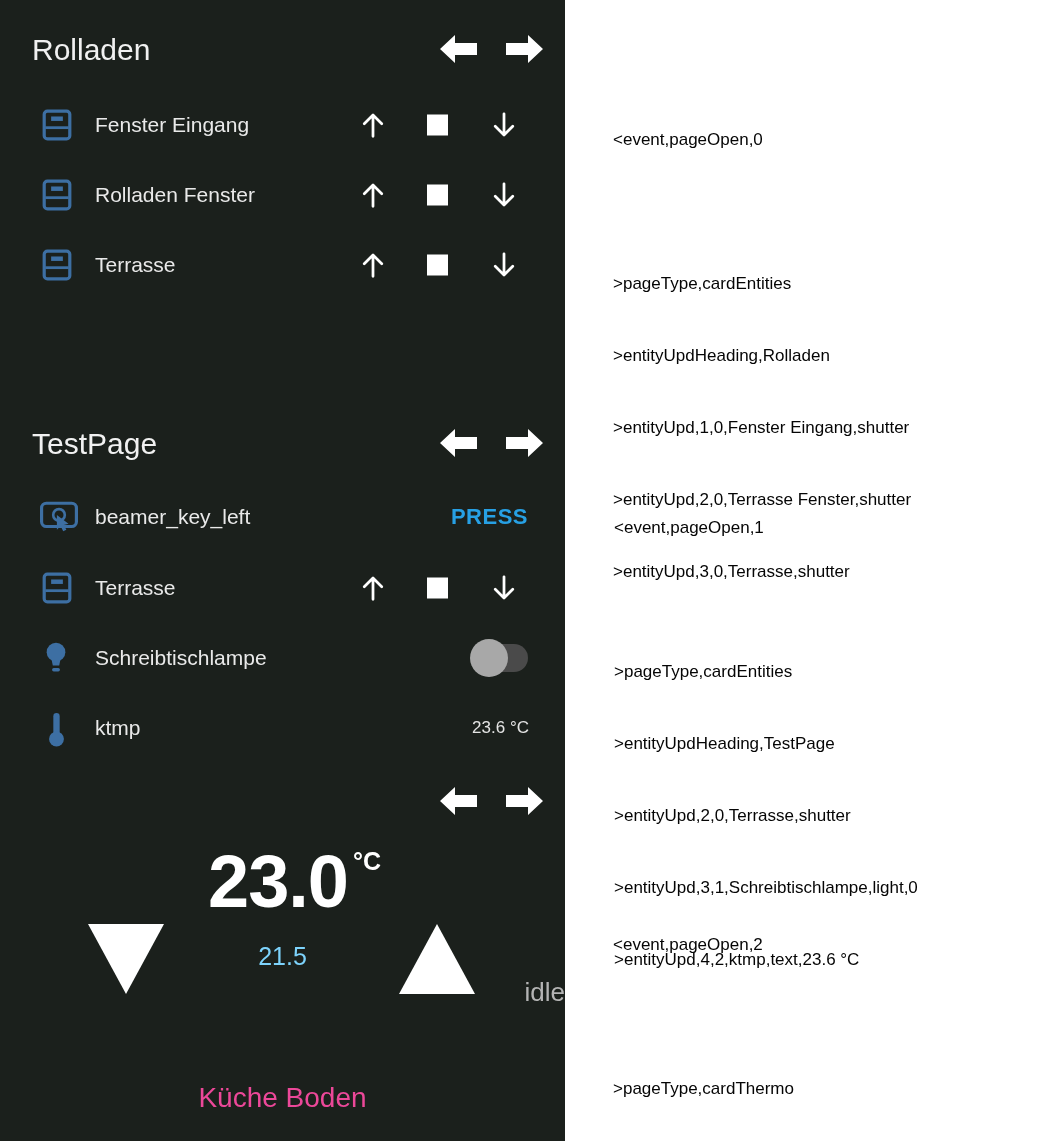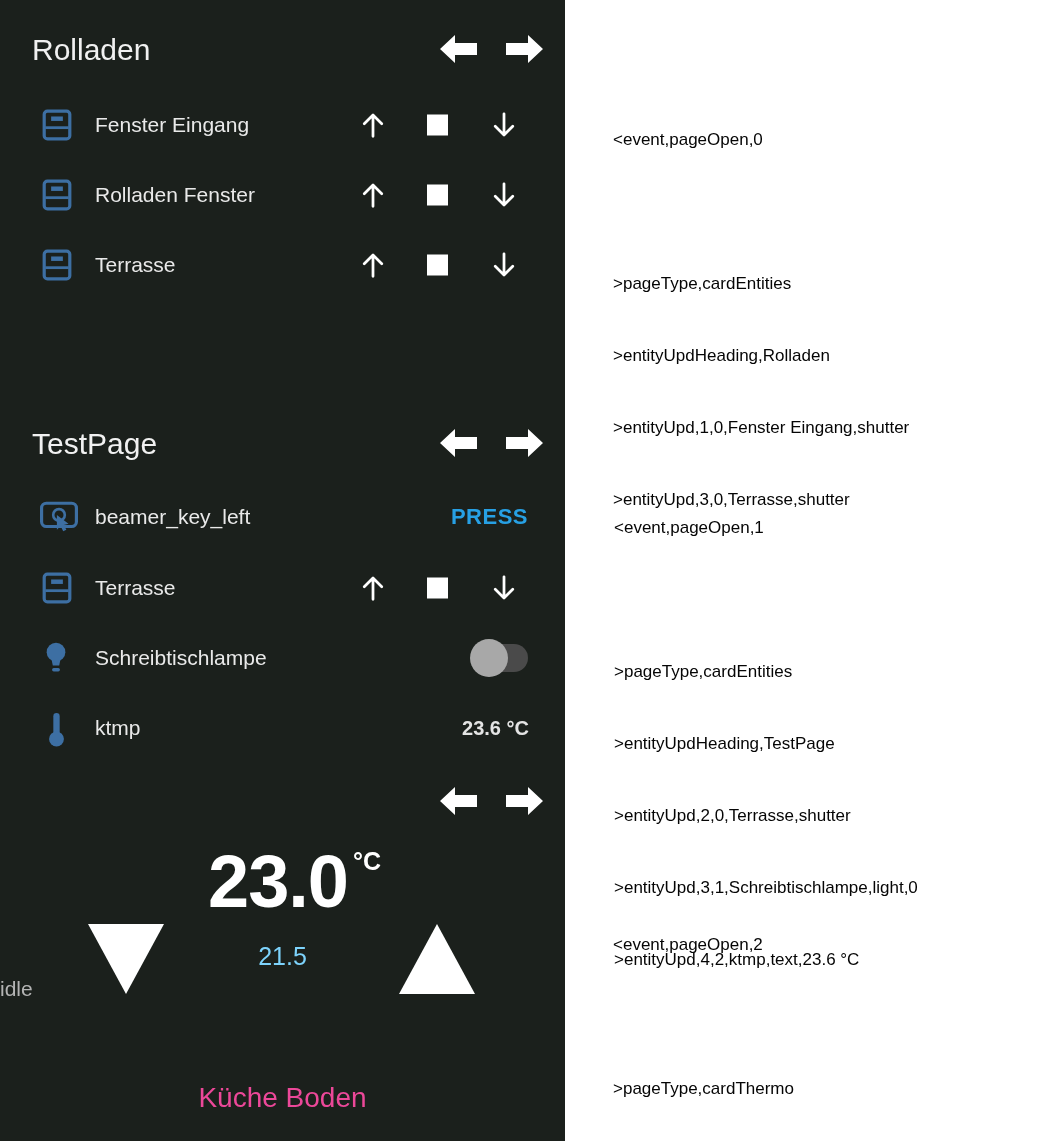--- a/index.html
+++ b/index.html
@@ -10,29 +10,29 @@
   .heading{position:absolute;left:32px;color:#f1f1f1;font-size:30px;line-height:34px;}
   .nav-arrow{position:absolute;width:38px;height:32px;cursor:pointer;}
   .row-icon{position:absolute;left:42px;}
   .row-label{position:absolute;left:95px;color:#e9e9e9;font-size:21px;transform:translateY(-50%);}
   .ctl{position:absolute;transform:translateY(-50%);cursor:pointer;}
   .ctl-up{left:358px;}
   .ctl-stop{left:427px;}
   .ctl-down{left:489px;}
   .stop-square{width:21px;height:21px;background:#ffffff;}
   .press{position:absolute;right:37px;color:#27a0e4;font-size:22px;font-weight:bold;transform:translateY(-50%);cursor:pointer;letter-spacing:0.5px;}
-  .value-text{position:absolute;right:36px;color:#e4e4e4;font-size:20px;transform:translateY(-50%);font-weight:bold;}
+  .value-text{position:absolute;right:36px;color:#e4e4e4;font-size:17px;transform:translateY(-50%);}
   .toggle{position:absolute;left:470px;top:639px;width:58px;height:38px;cursor:pointer;}
   .toggle .track{position:absolute;left:4px;top:5px;width:54px;height:28px;border-radius:14px;background:#4a4a4a;}
   .toggle .knob{position:absolute;left:0;top:0;width:38px;height:38px;border-radius:50%;background:#a8a8a8;}
   .temp-big{position:absolute;left:208px;top:845px;display:flex;color:#ffffff;}
   .temp-big .num{font-size:74px;font-weight:bold;line-height:1;letter-spacing:-1px;}
   .temp-big .unit{font-size:25px;font-weight:bold;margin-left:5px;margin-top:2px;}
   .temp-target{position:absolute;left:0;top:942px;width:565px;text-align:center;color:#7dd3fc;font-size:25px;}
-  .temp-state{position:absolute;left:0;top:977px;width:565px;text-align:left;color:#b4b4b4;font-size:21px;}
+  .temp-state{position:absolute;left:0;top:977px;width:565px;text-align:right;color:#b4b4b4;font-size:26px;}
   .thermo-title{position:absolute;left:0;top:1082px;width:565px;text-align:center;color:#ec4899;font-size:28px;}
   .tri{position:absolute;top:922px;cursor:pointer;}
   .log{position:absolute;color:#050505;font-weight:normal;font-size:17px;line-height:24px;white-space:pre;}
   .log div{height:24px;}
 </style>
 </head>
 <body>
 
 <div class="stage">
 
@@ -181,20 +181,21 @@
       <div class="thermo-title">Küche Boden</div>
     </section>
   </div>
 
   <div class="log" style="left:613px;top:80px">
     <div>&lt;event,pageOpen,0</div>
     <div></div>
     <div>&gt;pageType,cardEntities</div>
     <div>&gt;entityUpdHeading,Rolladen</div>
     <div>&gt;entityUpd,1,0,Fenster Eingang,shutter</div>
+    <div>&gt;entityUpd,2,0,Terrasse Fenster,shutter</div>
     <div>&gt;entityUpd,3,0,Terrasse,shutter</div>
   </div>
 
   <div class="log" style="left:614px;top:468px">
     <div>&lt;event,pageOpen,1</div>
     <div></div>
     <div>&gt;pageType,cardEntities</div>
     <div>&gt;entityUpdHeading,TestPage</div>
     <div>&gt;entityUpd,2,0,Terrasse,shutter</div>
     <div>&gt;entityUpd,3,1,Schreibtischlampe,light,0</div>

